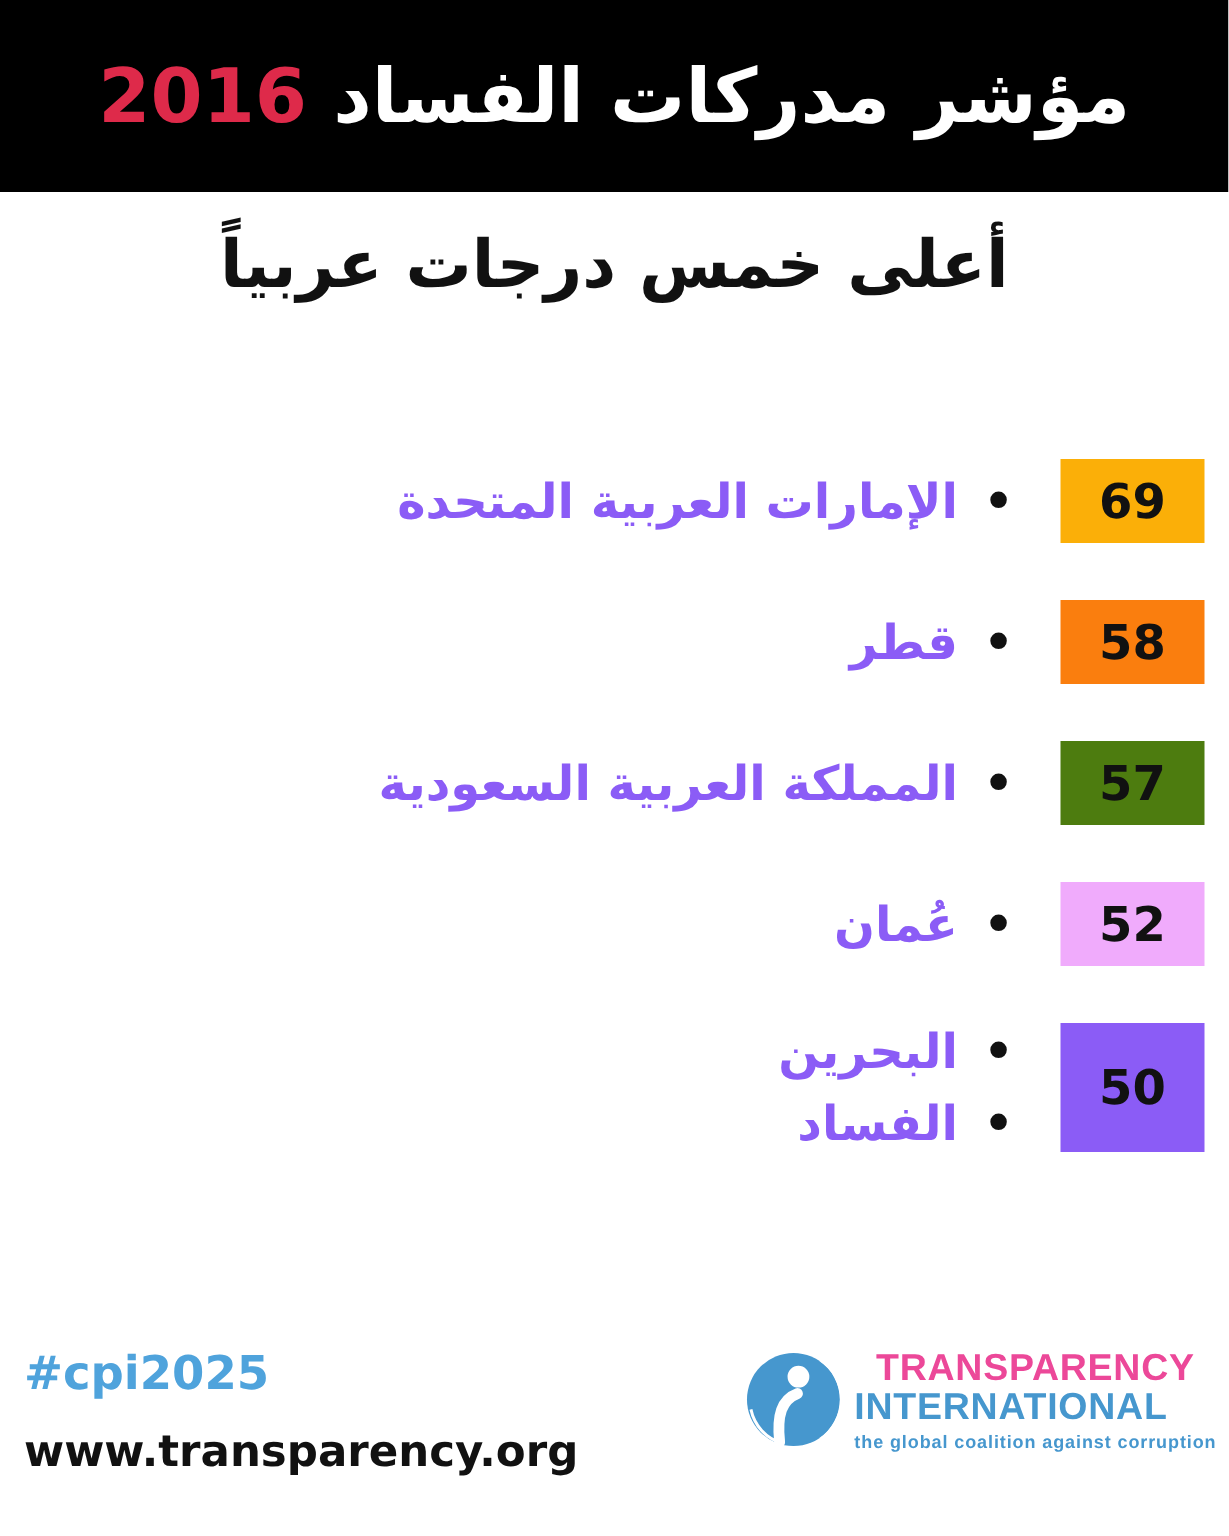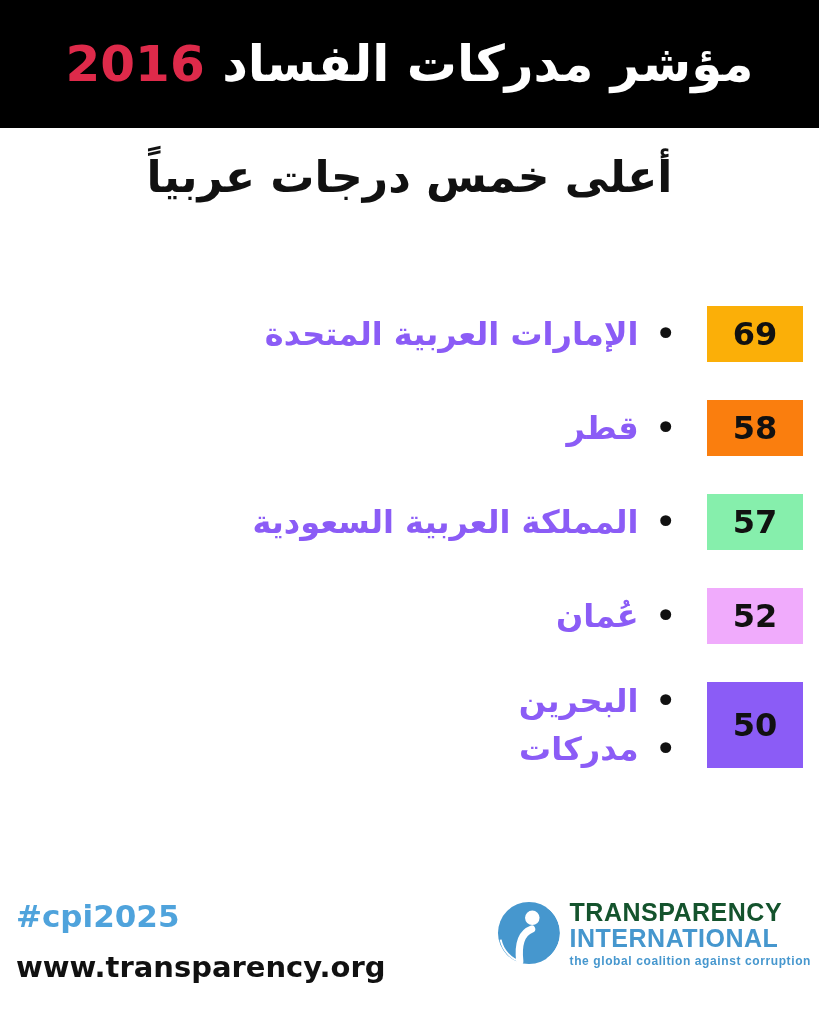--- a/index.html
+++ b/index.html
@@ -137,21 +137,21 @@
       <div class="score-box" style="background-color: rgb(250, 126, 14);">58</div>
       <div class="country-group">
         <div class="country-line">
           <span class="bullet">•</span>
           <span class="country-name">قطر</span>
         </div>
       </div>
     </div>
 
     <div class="score-row">
-      <div class="score-box" style="background-color: #86efac;">57</div>
+      <div class="score-box" style="background-color: #4d7c0f;">57</div>
       <div class="country-group">
         <div class="country-line">
           <span class="bullet">•</span>
           <span class="country-name">المملكة العربية السعودية</span>
         </div>
       </div>
     </div>
 
     <div class="score-row">
       <div class="score-box" style="background-color: #f0abfc;">52</div>
@@ -165,40 +165,40 @@
 
     <div class="score-row">
       <div class="score-box tall" style="background-color: #8b5cf6;">50</div>
       <div class="country-group">
         <div class="country-line">
           <span class="bullet">•</span>
           <span class="country-name">البحرين</span>
         </div>
         <div class="country-line">
           <span class="bullet">•</span>
-          <span class="country-name">مدركات</span>
+          <span class="country-name">الفساد</span>
         </div>
       </div>
     </div>
 
   </div>
 
   <div class="hashtag" style="color: rgb(79, 163, 220);">#cpi2025</div>
   <div class="website">www.transparency.org</div>
 
   <div class="ti-logo">
     <span class="ti-mark">
       <svg width="66" height="66" viewBox="0 0 100 100" aria-hidden="true">
         <circle cx="50" cy="50" r="47" fill="#4697CE"></circle>
         <path d="M76 11 A47 47 0 0 1 76 89 A34 34 0 0 0 76 11 Z" fill="#ffffff"></path>
         <circle cx="55" cy="27" r="11" fill="#ffffff"></circle>
         <path d="M36 93 C33 66 38 50 54 44" stroke="#ffffff" stroke-width="11" fill="none" stroke-linecap="round"></path>
         <path d="M7 60 A45 45 0 0 0 38 94" stroke="#ffffff" stroke-width="3" fill="none"></path>
       </svg>
     </span>
     <span class="ti-text">
-      <span class="ti-line" style="color: #14532d;">TRANSPARENCY</span>
+      <span class="ti-line" style="color: #ec4899; text-align: center;">TRANSPARENCY</span>
       <span class="ti-line" style="color: rgb(70, 151, 206);">INTERNATIONAL</span>
       <span class="ti-tagline" style="color: rgb(70, 151, 206);">the global coalition against corruption</span>
     </span>
   </div>
 
 </div>
 
 </body></html>

